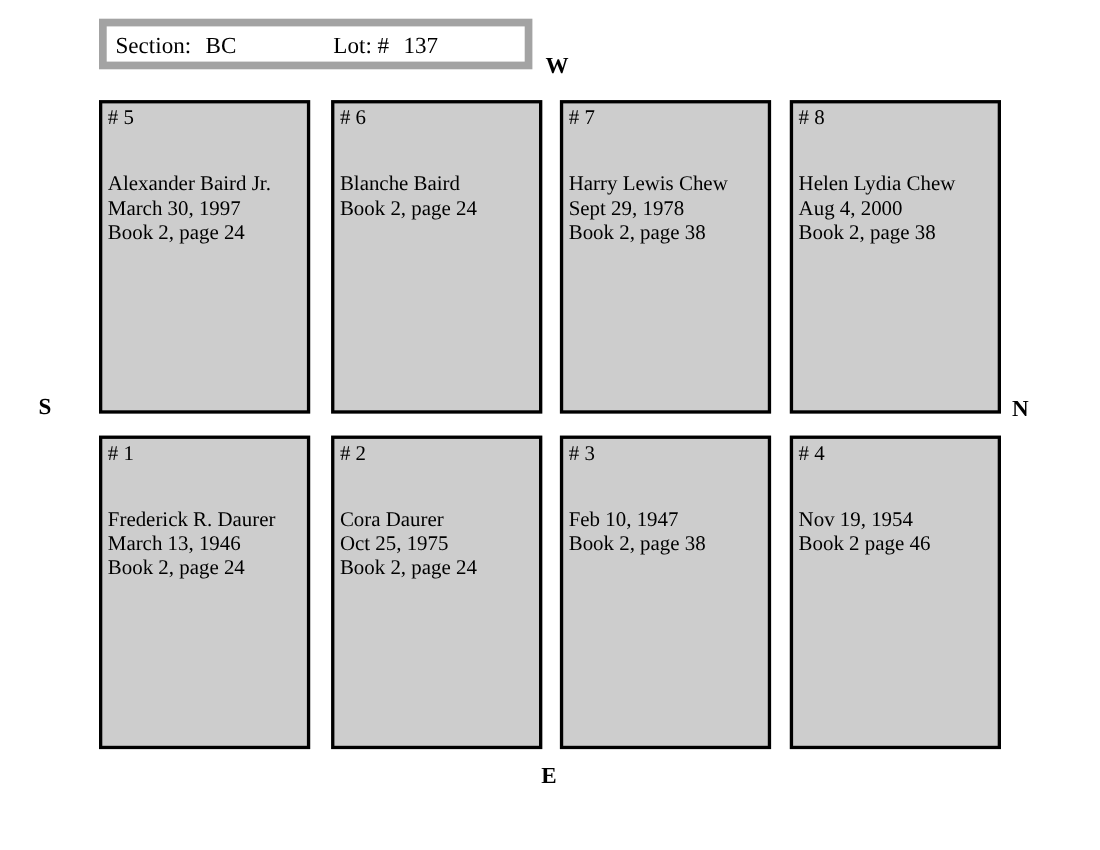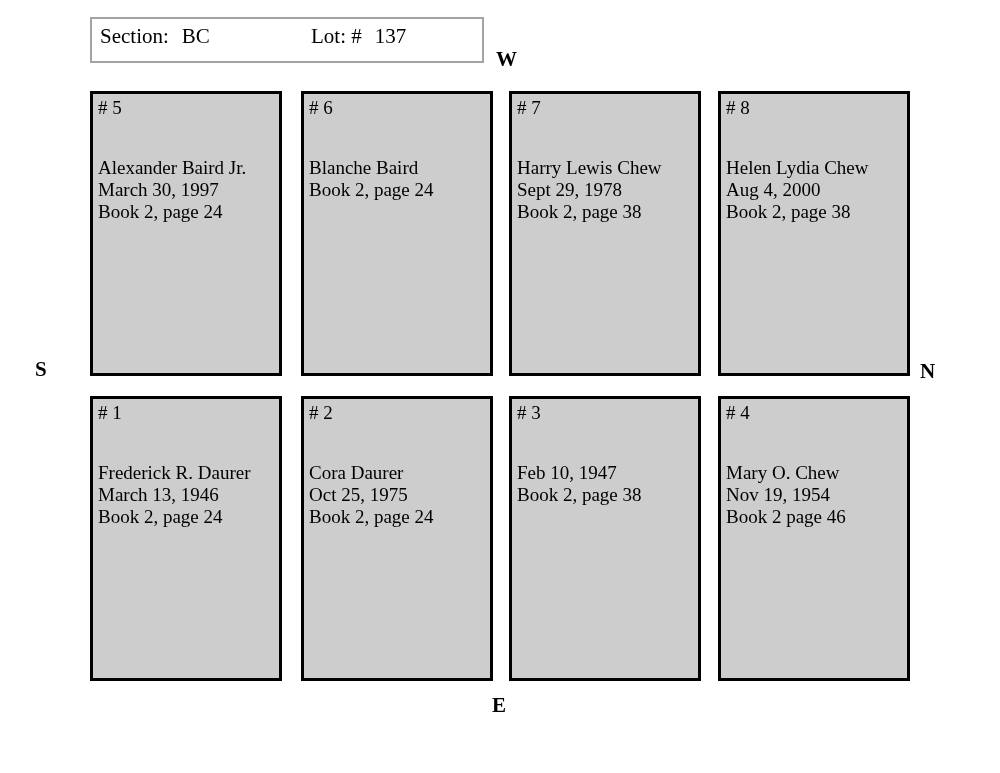--- a/index.html
+++ b/index.html
@@ -15,35 +15,35 @@
     font-family: "Liberation Serif", "DejaVu Serif", serif;
     color: #000000;
     overflow: hidden;
   }
   .header-box {
     position: absolute;
     left: 90px;
     top: 17px;
     width: 394px;
     height: 46px;
-    border: 2px solid #a3a3a3;
+    border: 7px solid #a3a3a3;
     box-sizing: border-box;
     background: #ffffff;
     font-size: 21px;
     line-height: 24px;
   }
   .header-section {
     position: absolute;
     left: 8px;
     top: 5px;
     white-space: nowrap;
   }
   .header-lot {
     position: absolute;
-    left: 219px;
+    left: 206px;
     top: 5px;
     white-space: nowrap;
   }
   .hdr-value { margin-left: 13px; }
   .compass {
     position: absolute;
     font-size: 21px;
     font-weight: bold;
     line-height: 22px;
   }
@@ -148,19 +148,18 @@
     <div class="plot-number"># 3</div>
     <div class="plot-info">
       <div class="plot-date">Feb 10, 1947</div>
       <div class="plot-book">Book 2, page 38</div>
     </div>
   </div>
 
   <div class="card r1 c3">
     <div class="plot-number"># 4</div>
     <div class="plot-info">
-      <div class="plot-name">Mary O. Chew</div>
       <div class="plot-date">Nov 19, 1954</div>
       <div class="plot-book">Book 2 page 46</div>
     </div>
   </div>
 
 </div>
 
 </body></html>

